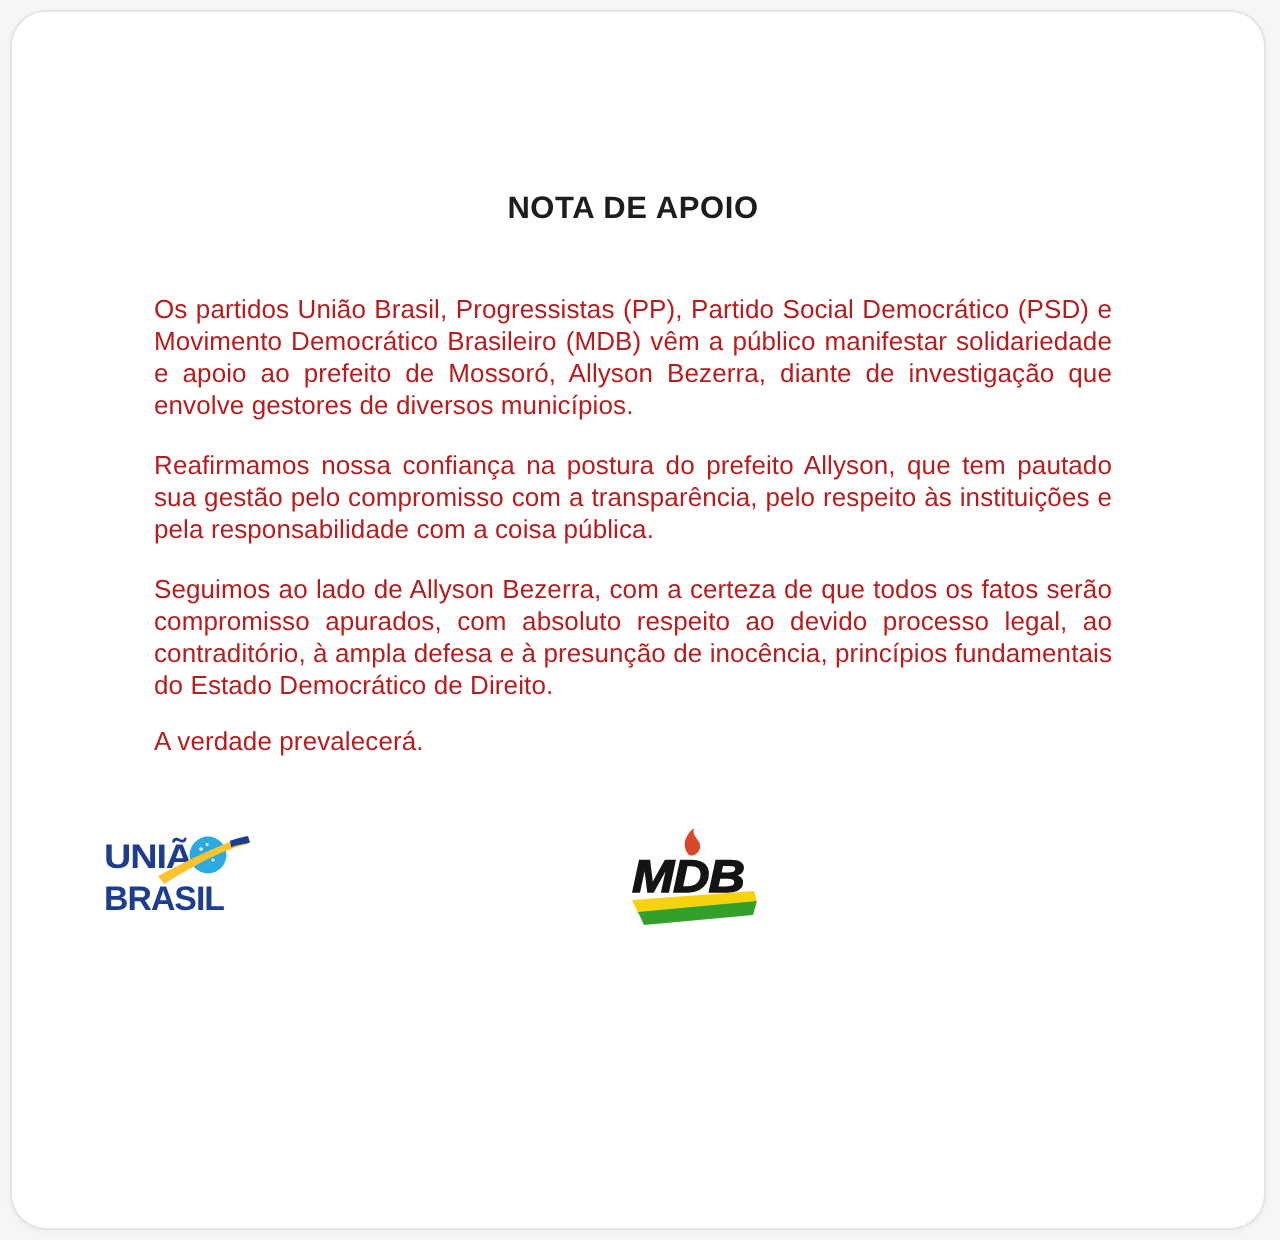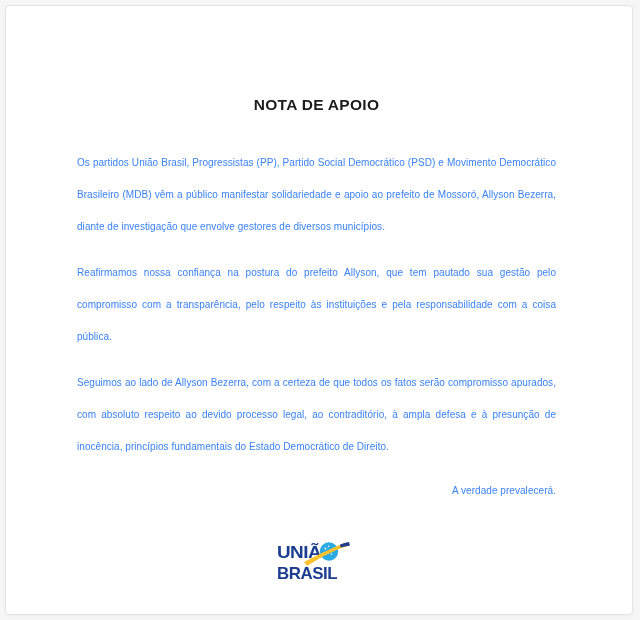--- a/index.html
+++ b/index.html
@@ -6,40 +6,40 @@
   body {
     width:640px; height:620px;
     background:#f6f6f6;
     font-family:"Liberation Sans", sans-serif;
     position:relative; overflow:hidden;
   }
   .card {
     position:absolute; left:5px; top:5px;
     width:628px; height:610px; box-sizing:border-box;
     background:#ffffff;
-    border:1px solid #e4e4e4; border-radius:4px;
+    border:1px solid #e4e4e4; border-radius:18px;
     box-shadow:0 1px 3px rgba(0,0,0,0.04);
     padding:0 76px 0 71px;
   }
   .title {
     margin:90px 0 0; font-size:15.5px; line-height:18px;
     font-weight:bold; color:#1d1d1d; text-align:center;
     letter-spacing:0.3px;
   }
   .para {
-    margin:33px 0 0; font-size:10px; line-height:32px;
-    color:#3b82f6; text-align:justify; letter-spacing:0.05px;
+    margin:33px 0 0; font-size:13px; line-height:16px;
+    color:#b91c1c; text-align:justify; letter-spacing:0.05px;
   }
   .para + .para { margin-top:14px; }
-  .para.closing { margin-top:12px; text-align:right; }
+  .para.closing { margin-top:12px; text-align:left; }
   .logos {
     display:flex; align-items:center;
     margin-top:34px; margin-left:-26px; width:524px;
   }
-  .logo-cell { flex:1; display:flex; justify-content:center; align-items:center; }
+  .logo-cell { flex:1; display:flex; justify-content:flex-start; align-items:center; }
   svg { display:block; }
   svg text { font-family:"Liberation Sans", sans-serif; }
   .ub-text  { font-weight:bold; font-size:17px; letter-spacing:-0.5px; }
   .pr-num   { font-weight:bold; font-size:12.5px; }
   .pr-word  { font-weight:bold; font-style:italic; font-size:13.5px; }
   .pr-tag   { font-size:4.6px; letter-spacing:0.2px; }
   .psd-text { font-weight:bold; font-size:30px; letter-spacing:-1.5px; }
   .psd-tag  { font-weight:bold; font-size:4.1px; }
   .mdb-text { font-weight:bold; font-style:italic; font-size:23px; letter-spacing:-0.5px; }
 </style>
@@ -69,15 +69,23 @@
           <circle cx="52.6" cy="5.3" r="0.7"></circle>
         </g>
         <path d="M28 21 C45 12 60 5 72 1 L73 5 C60 8 47 15 31 25 Z" fill="#fdc32f"></path>
         <path d="M64 3.4 C67 2.4 70 1.6 73 1 L74 4.4 C70.5 5 67 5.6 64.6 6.6 Z" fill="#1d3d8f"></path>
         <text class="ub-text" x="1" y="38" textLength="60" lengthAdjust="spacingAndGlyphs" fill="#1d3d8f">BRASIL</text>
       </svg>
     </div>
 
 
 
+    <div class="logo-cell">
+      <svg width="68" height="50" viewBox="0 0 68 50">
+        <path d="M31 14 C28 10 29 5 34 1 C32.5 5.5 38 7 37 11 C36.3 13.8 33 16 31 14 Z" fill="#d8482a"></path>
+        <polygon points="3,37 64,32.5 65.5,38 6,43.5" fill="#f6d311"></polygon>
+        <polygon points="6,43 65.5,37.5 63.5,44.5 9,49.5" fill="#33a02c"></polygon>
+        <text class="mdb-text" x="3" y="33" textLength="56" lengthAdjust="spacingAndGlyphs" stroke="#141414" stroke-width="0.7" fill="#141414">MDB</text>
+      </svg>
+    </div>
 
   </div>
 </div>
 
 </body></html>

